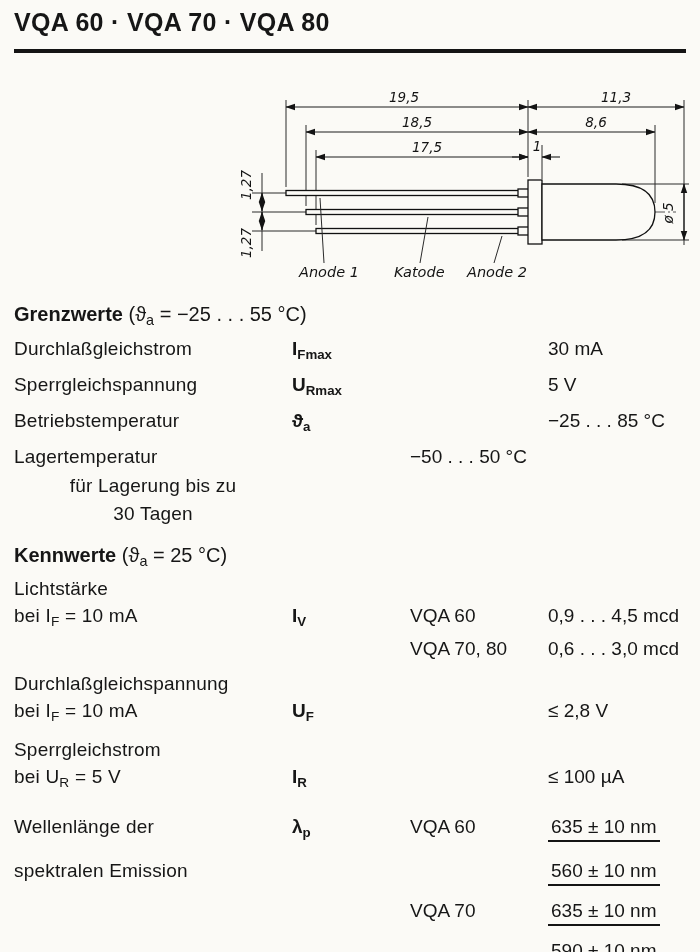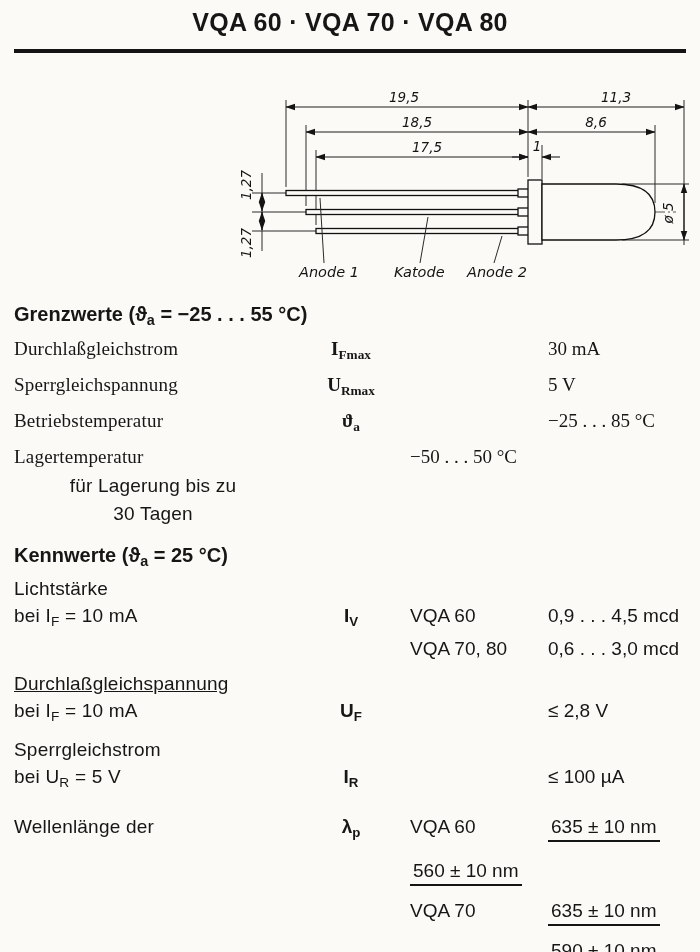--- a/index.html
+++ b/index.html
@@ -12,21 +12,20 @@
     font-family: "Liberation Sans", "DejaVu Sans", sans-serif;
   }
   .page { padding: 6px 14px 0 14px; }
 
   
   h1.title {
     margin: 2px 0 0 0;
     font-size: 25px;
     font-weight: 700;
     letter-spacing: 0.3px;
-    text-align: center;
   }
   .rule {
     height: 4px;
     background: #141414;
     margin-top: 12px;
   }
 
   
   figure.drawing {
     margin: 32px 0 0 210px;
@@ -50,44 +49,44 @@
     font-size: 14.5px;
     fill: #141414;
   }
 
   
   h2.sechead {
     margin: 16px 0 6px 0;
     font-size: 20px;
     font-weight: 700;
   }
-  h2.sechead .cond { font-weight: 700; text-align: right; }
+  h2.sechead .cond { font-weight: 400; text-align: right; }
   .isub { font-size: 0.72em; vertical-align: -0.28em; }
 
   .line {
     display: grid;
     grid-template-columns: 278px 118px 138px 1fr;
     align-items: baseline;
     font-size: 19px;
   }
-  .lh30 { line-height: 30px; font-family: Liberation Serif, serif; }
+  .lh30 { line-height: 30px; }
   .lh28 { line-height: 28px; text-align: center; }
   .lh27 { line-height: 27px; }
   .c-name { letter-spacing: 0.2px; }
-  .c-sym  { font-weight: 700; text-align: center; }
+  .c-sym  { font-weight: 700; }
   .c-sym .sub { font-size: 0.7em; vertical-align: -0.3em; font-weight: 700; }
   .c-dev  { }
   .c-val  { text-align: left; white-space: nowrap; }
   .uline {
     display: inline-block;
     border-bottom: 2px solid #141414;
     padding: 0 3px 0 3px;
     margin-top: 11px;
   }
-  .gap8  { margin-top: 8px; text-decoration: underline; }
+  .gap8  { margin-top: 8px; }
   .gap6  { margin-top: 6px; }
   .mt20  { margin-top: 20px; }
 </style>
 </head>
 <body>
 
 <div class="page">
 
   <h1 class="title">VQA 60 · VQA 70 · VQA 80</h1>
   <div class="rule"></div>
@@ -274,20 +273,21 @@
       <div class="c-val">≤ 100 µA</div>
     </div>
 
     <div class="line lh27 gap6">
       <div class="c-name">Wellenlänge der</div>
       <div class="c-sym"><span>λ</span><span class="sub">p</span></div>
       <div class="c-dev">VQA 60</div>
       <div class="c-val"><span class="uline">635 ± 10 nm</span></div>
     </div>
     <div class="line lh27">
+      <div class="c-name">spektralen Emission</div>
       <div class="c-sym"></div>
       <div class="c-dev"></div>
       <div class="c-val"><span class="uline">560 ± 10 nm</span></div>
     </div>
     <div class="line lh27">
       <div class="c-name"></div>
       <div class="c-sym"></div>
       <div class="c-dev">VQA 70</div>
       <div class="c-val"><span class="uline">635 ± 10 nm</span></div>
     </div>

